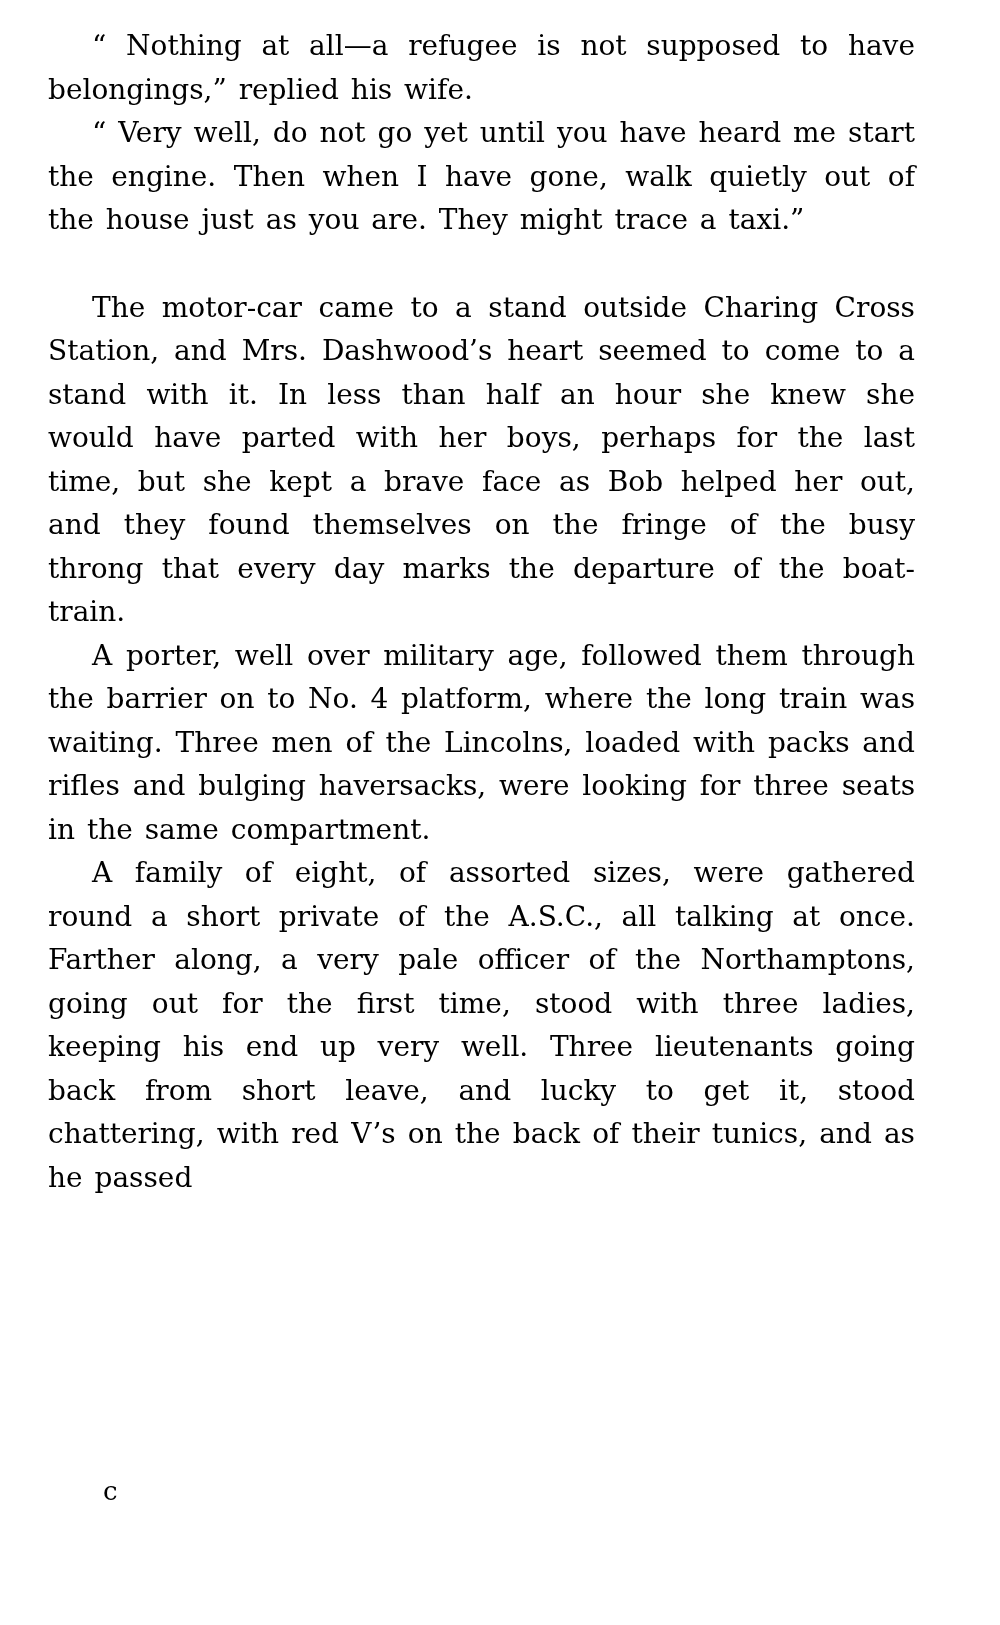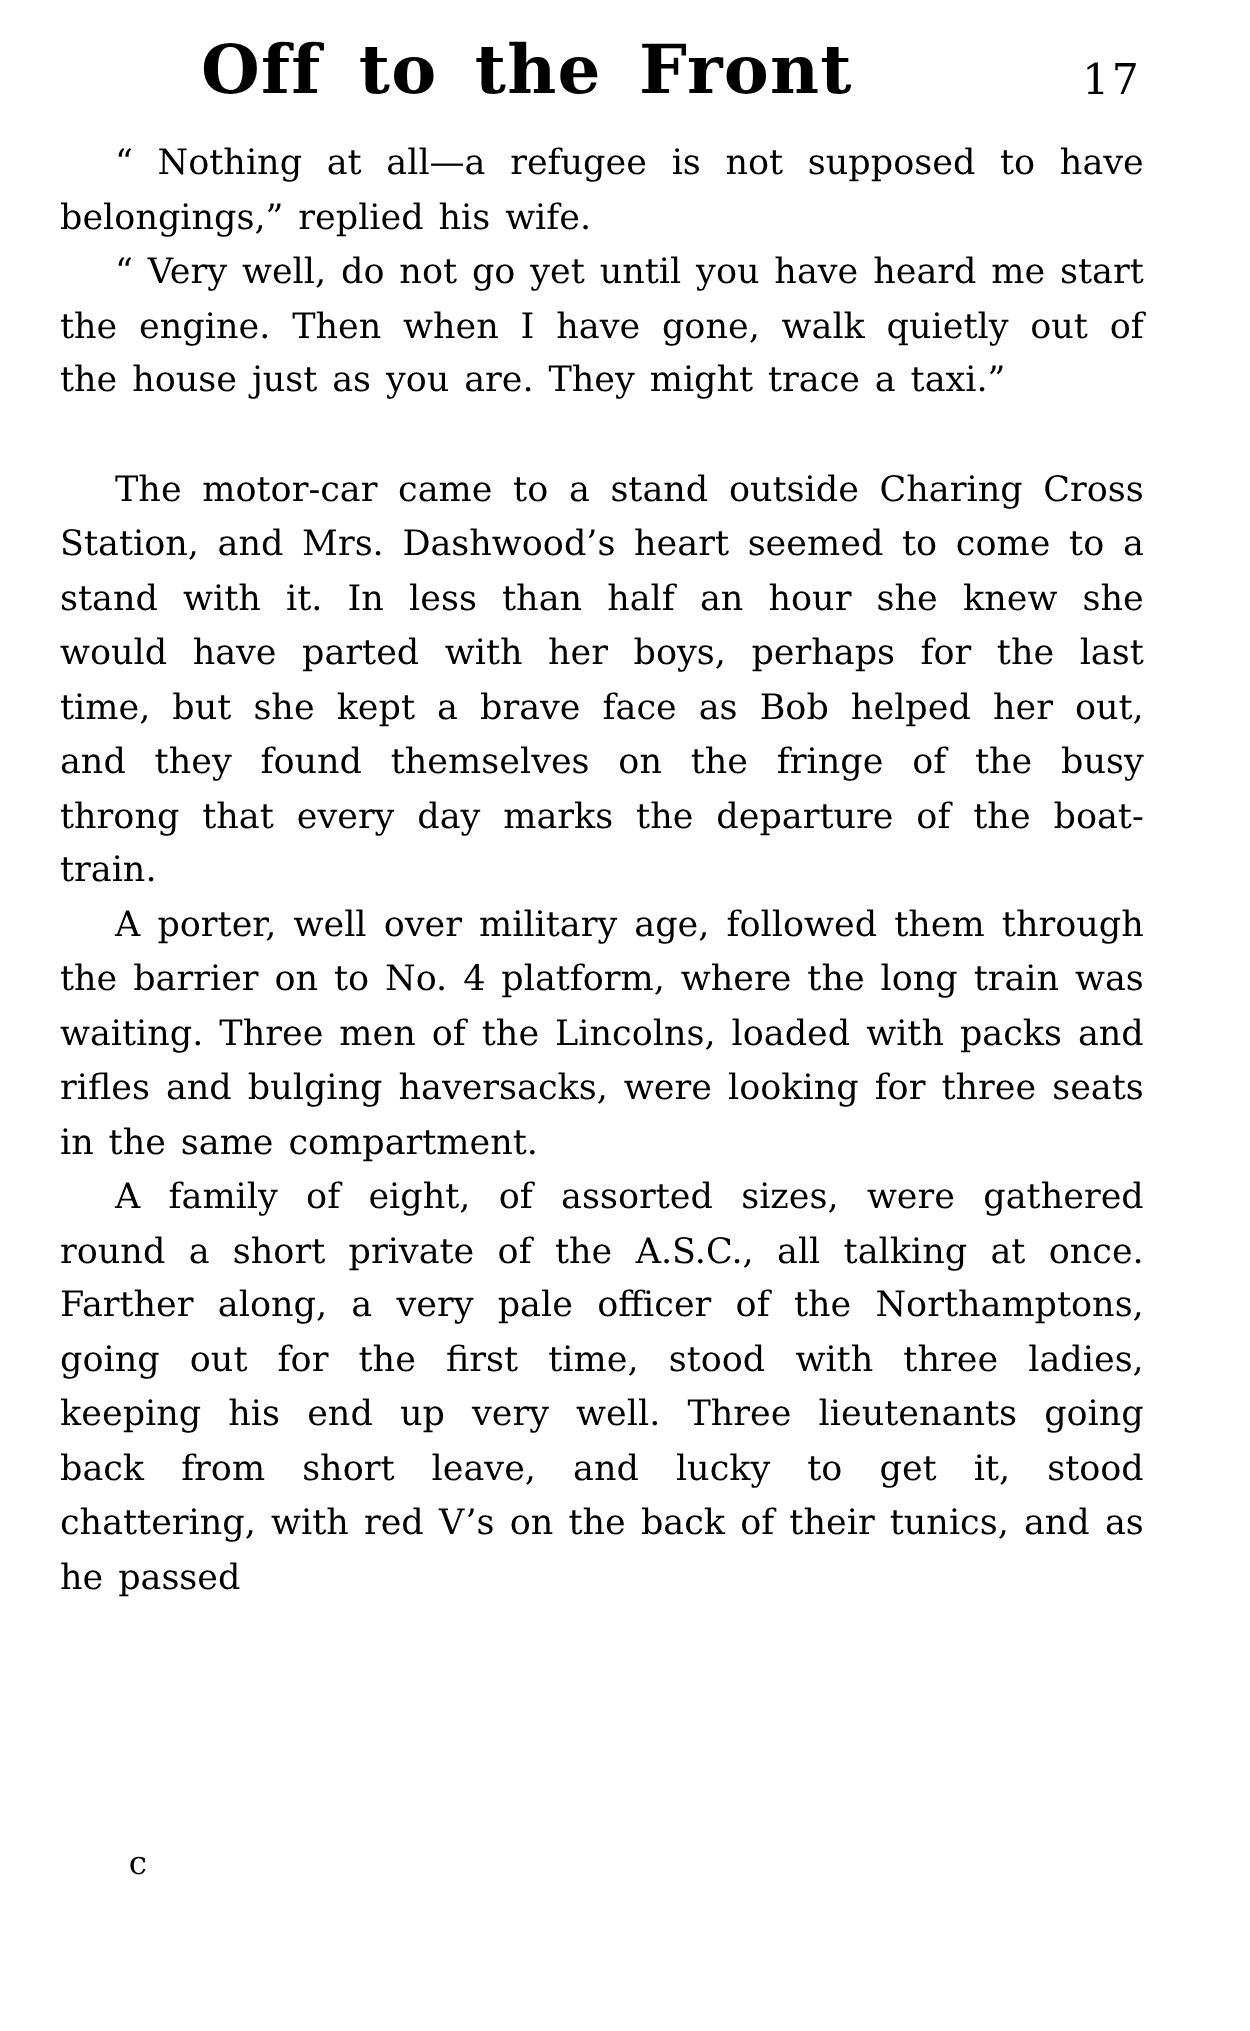--- a/index.html
+++ b/index.html
@@ -68,24 +68,20 @@
     top: 1478px;
     font-size: 26px;
     line-height: 26px;
   }
 </style>
 </head>
 <body>
 
 <div class="page">
 
-  <header class="page-header">
-    <h1 class="chapter-title">Off to the Front</h1>
-    <span class="page-number">17</span>
-  </header>
 
   <main class="page-body">
     <p class="para">“ Nothing at all—a refugee is not supposed to have belongings,” replied his wife.</p>
     <p class="para">“ Very well, do not go yet until you have heard me start the engine.  Then when I have gone, walk quietly out of the house just as you are.  They might trace a taxi.”</p>
     <p class="para section-start">The motor-car came to a stand outside Charing Cross Station, and Mrs. Dashwood’s heart seemed to come to a stand with it.  In less than half an hour she knew she would have parted with her boys, perhaps for the last time, but she kept a brave face as Bob helped her out, and they found themselves on the fringe of the busy throng that every day marks the departure of the boat-train.</p>
     <p class="para">A porter, well over military age, followed them through the barrier on to No. 4 platform, where the long train was waiting.  Three men of the Lincolns, loaded with packs and rifles and bulging haversacks, were looking for three seats in the same compartment.</p>
     <p class="para">A family of eight, of assorted sizes, were gathered round a short private of the A.S.C., all talking at once.  Farther along, a very pale officer of the Northamptons, going out for the first time, stood with three ladies, keeping his end up very well.  Three lieutenants going back from short leave, and lucky to get it, stood chattering, with red V’s on the back of their tunics, and as he passed</p>
   </main>
 
   <div class="signature-mark">c</div>

